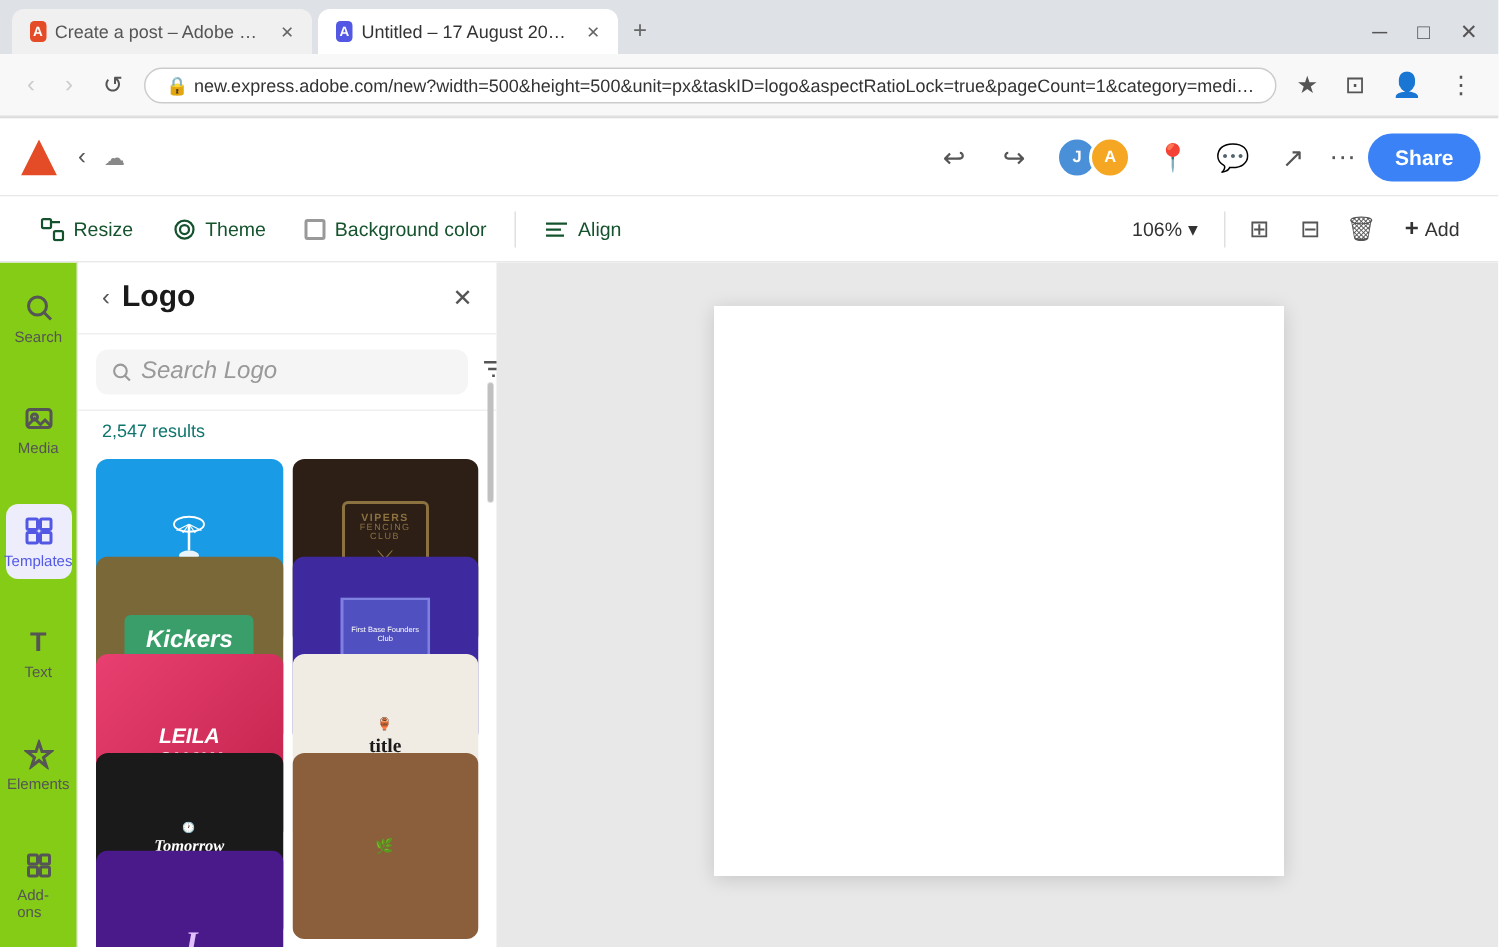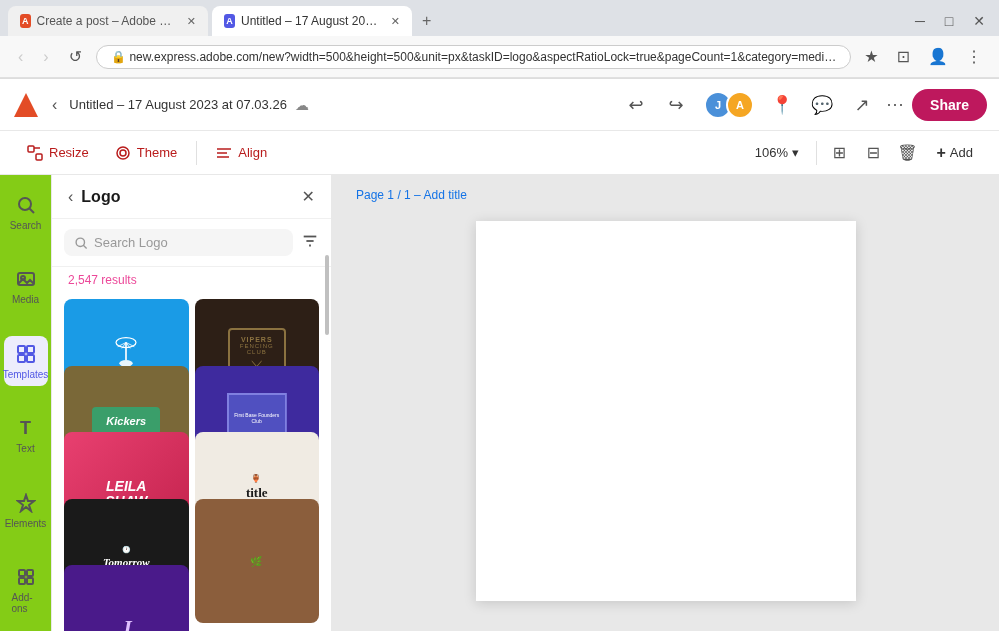--- a/index.html
+++ b/index.html
@@ -30,25 +30,25 @@
     .app-logo { width: 28px; height: 28px; display: flex; align-items: center; justify-content: center; }
     .back-btn { background: none; border: none; cursor: pointer; font-size: 16px; color: #555; padding: 4px; }
     .doc-title { font-size: 13px; color: #333; font-weight: 400; }
     .cloud-icon { color: #888; font-size: 14px; cursor: pointer; }
     .header-spacer { flex: 1; }
     .header-tools { display: flex; align-items: center; gap: 8px; }
     .tool-btn { background: none; border: none; cursor: pointer; color: #555; font-size: 18px; width: 32px; height: 32px; display: flex; align-items: center; justify-content: center; border-radius: 4px; }
     .avatar { width: 28px; height: 28px; border-radius: 50%; background: #4a90d9; display: flex; align-items: center; justify-content: center; color: white; font-size: 11px; font-weight: bold; border: 2px solid #fff; }
     .more-btn { background: none; border: none; cursor: pointer; font-size: 18px; color: #555; }
     .download-btn { background: #fff; border: 2px solid #1473e6; color: #1473e6; border-radius: 20px; padding: 6px 18px; font-size: 14px; font-weight: 600; cursor: pointer; }
-    .share-btn { background: #be185d; border: none; color: #fff; border-radius: 20px; padding: 8px 18px; font-size: 14px; font-weight: 600; cursor: pointer; }
+    .share-btn { background: #3b82f6; border: none; color: #fff; border-radius: 20px; padding: 8px 18px; font-size: 14px; font-weight: 600; cursor: pointer; }
 
     
     .toolbar { display: flex; align-items: center; padding: 0 16px; background: #fff; border-bottom: 1px solid #e8e8e8; height: 44px; gap: 4px; }
-    .toolbar-btn { display: flex; align-items: center; gap: 6px; background: none; border: 1px solid transparent; cursor: pointer; color: #b91c1c; padding: 5px 10px; border-radius: 6px; font-size: 13px; }
+    .toolbar-btn { display: flex; align-items: center; gap: 6px; background: none; border: 1px solid transparent; cursor: pointer; color: #14532d; padding: 5px 10px; border-radius: 6px; font-size: 13px; }
     .toolbar-btn svg { width: 16px; height: 16px; }
     .toolbar-divider { width: 1px; height: 24px; background: #e0e0e0; margin: 0 4px; }
     .toolbar-spacer { flex: 1; }
     .zoom-control { display: flex; align-items: center; gap: 4px; font-size: 13px; color: #333; cursor: pointer; padding: 4px 8px; border-radius: 4px; border: 1px solid transparent; justify-content: flex-end; }
     .action-icons { display: flex; gap: 4px; }
     .action-icon-btn { background: none; border: none; cursor: pointer; color: #555; font-size: 16px; width: 30px; height: 30px; display: flex; align-items: center; justify-content: center; border-radius: 4px; }
     .add-btn { display: flex; align-items: center; gap: 4px; background: none; border: none; cursor: pointer; color: #333; font-size: 13px; font-weight: 500; padding: 5px 10px; border-radius: 6px; }
 
     
     .main-area { display: flex; flex: 1; overflow: hidden; }
@@ -57,28 +57,28 @@
     .left-sidebar { width: 52px; background: #84cc16; border-right: 1px solid #e8e8e8; display: flex; flex-direction: column; align-items: center; padding: 12px 0; gap: 4px; justify-content: space-between; }
     .sidebar-item { display: flex; flex-direction: column; align-items: center; gap: 3px; padding: 6px 8px; cursor: pointer; border-radius: 8px; width: 44px; color: #555; }
     .sidebar-item.active { background: #ededfc; color: #5258e4; }
     .sidebar-item-label { font-size: 10px; font-weight: 500; }
     .sidebar-icon { font-size: 18px; width: 24px; height: 24px; display: flex; align-items: center; justify-content: center; }
 
     
     .panel { width: 280px; background: #fff; border-right: 1px solid #e8e8e8; display: flex; flex-direction: column; overflow: hidden; }
     .panel-header { display: flex; align-items: center; padding: 12px 16px; gap: 8px; border-bottom: 1px solid #f0f0f0; }
     .panel-back-btn { background: none; border: none; cursor: pointer; color: #555; font-size: 16px; }
-    .panel-title { font-size: 16px; font-weight: 600; color: #1a1a1a; flex: 1; }
+    .panel-title { font-size: 20px; font-weight: 600; color: #1a1a1a; flex: 1; }
     .panel-close-btn { background: none; border: none; cursor: pointer; color: #555; font-size: 16px; }
     .search-area { padding: 10px 12px; border-bottom: 1px solid #f0f0f0; display: flex; gap: 8px; }
     .search-input-wrap { flex: 1; display: flex; align-items: center; background: #f5f5f5; border-radius: 8px; padding: 6px 10px; gap: 6px; }
-    .search-input { border: none; background: none; outline: none; font-size: 13px; flex: 1; color: #0f172a; }
+    .search-input { border: none; background: none; outline: none; font-size: 16px; flex: 1; color: #0f172a; font-style: italic; }
     .search-input::placeholder { color: #999; }
     .filter-btn { background: none; border: none; cursor: pointer; color: #555; font-size: 16px; }
-    .results-count { padding: 6px 16px; font-size: 12px; color: #ec4899; }
+    .results-count { padding: 6px 16px; font-size: 12px; color: #0f766e; }
 
     
     .logo-grid { display: grid; grid-template-columns: 1fr 1fr; gap: 6px; padding: 6px 12px; overflow-y: auto; flex: 1; }
     .logo-item { border-radius: 8px; overflow: hidden; position: relative; cursor: pointer; aspect-ratio: 1; }
     .logo-badge { position: absolute; bottom: 4px; right: 4px; width: 16px; height: 16px; border-radius: 50%; background: rgba(0,0,0,0.5); display: flex; align-items: center; justify-content: center; }
 
     
     .canvas-area { flex: 1; background: #e8e8e8; display: flex; flex-direction: column; overflow: hidden; position: relative; }
     .page-title-bar { padding: 12px 24px 8px; }
     .page-title-text { font-size: 12px; color: #666; }
@@ -141,21 +141,20 @@
 <div class="app">
 
   <div class="app-header">
 
     <div class="app-logo">
       <svg width="24" height="24" viewBox="0 0 100 100">
         <polygon points="0,100 50,0 100,100" fill="#e34c26"></polygon>
       </svg>
     </div>
     <button class="back-btn">‹</button>
-    <span class="doc-title">Untitled – 17 August 2023 at 07.03.26</span>
     <span class="cloud-icon">☁</span>
     <div class="header-spacer"></div>
     <div class="header-tools">
       <button class="tool-btn">↩</button>
       <button class="tool-btn">↪</button>
 
       <div style="display:flex;align-items:center;margin:0 4px;">
         <div class="avatar" style="background:#4a90d9;">J</div>
         <div class="avatar" style="background:#f5a623;margin-left:-6px;">A</div>
       </div>
@@ -176,20 +175,24 @@
         </svg>
       <span>Resize</span>
     </button>
     <button class="toolbar-btn">
       <svg viewBox="0 0 16 16" fill="currentColor">
           <circle cx="8" cy="8" r="3" fill="none" stroke="currentColor" stroke-width="1.5"></circle>
           <circle cx="8" cy="8" r="6" fill="none" stroke="currentColor" stroke-width="1.5"></circle>
         </svg>
       <span>Theme</span>
     </button>
+    <button class="toolbar-btn">
+      <span style="width:14px;height:14px;border:2px solid #999;border-radius:2px;display:inline-block;"></span>
+      <span>Background color</span>
+    </button>
     <div class="toolbar-divider"></div>
     <button class="toolbar-btn">
       <svg viewBox="0 0 16 16" fill="none" stroke="currentColor" stroke-width="1.5">
           <line x1="1" y1="4" x2="15" y2="4"></line>
           <line x1="1" y1="8" x2="11" y2="8"></line>
           <line x1="1" y1="12" x2="13" y2="12"></line>
         </svg>
       <span>Align</span>
     </button>
     <div class="toolbar-spacer"></div>
@@ -333,21 +336,21 @@
           <div class="logo-badge">
             <svg width="8" height="8" viewBox="0 0 8 8">
                 <polygon points="4,1 7,7 1,7" fill="white"></polygon>
               </svg>
           </div>
         </div>
 
         <div class="logo-item logo-kickers">
           <div style="width:100%;height:100%;background:#7a6838;display:flex;flex-direction:column;align-items:center;justify-content:center;">
             <div style="background:#3a9e6a;padding:8px 14px;border-radius:4px;text-align:center;">
-              <div style="color:white;font-size:11px;font-weight:900;font-style:italic;">Kickers</div>
+              <div style="color:white;font-size:16px;font-weight:900;font-style:italic;">Kickers</div>
             </div>
             <div style="color:#d4b86a;font-size:8px;font-weight:bold;margin-top:4px;letter-spacing:1px;">F.C.</div>
           </div>
           <div class="logo-badge">
             <svg width="8" height="8" viewBox="0 0 8 8">
                 <polygon points="4,1 7,7 1,7" fill="white"></polygon>
               </svg>
           </div>
         </div>
 
@@ -417,28 +420,19 @@
           <div style="width:100%;height:100%;background:#4a1a8a;display:flex;align-items:center;justify-content:center;">
             <div style="color:#e0c0ff;font-size:22px;font-weight:900;font-style:italic;font-family:serif;">J</div>
           </div>
 
         </div>
 
       </div>
     </div>
 
     <div class="canvas-area">
-      <div class="page-title-bar">
-        <span class="page-title-text">
-          <span>Page 1</span>
-          <span> / </span>
-          <span>1</span>
-          <span> – </span>
-          <span style="color:#1473e6;cursor:pointer;">Add title</span>
-        </span>
-      </div>
       <div class="canvas-wrapper">
         <div class="canvas"></div>
       </div>
     </div>
 
   </div>
 </div>
 
 </body></html>

